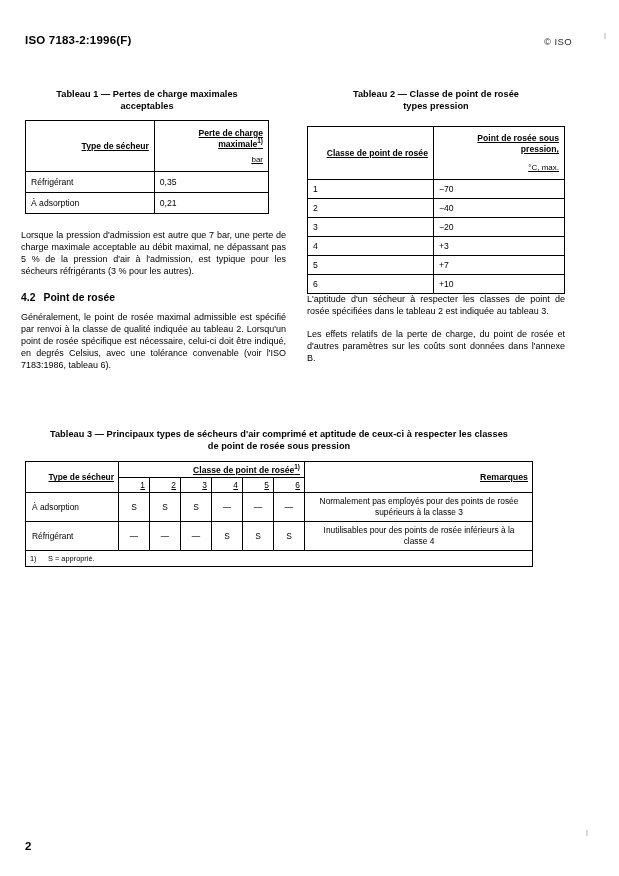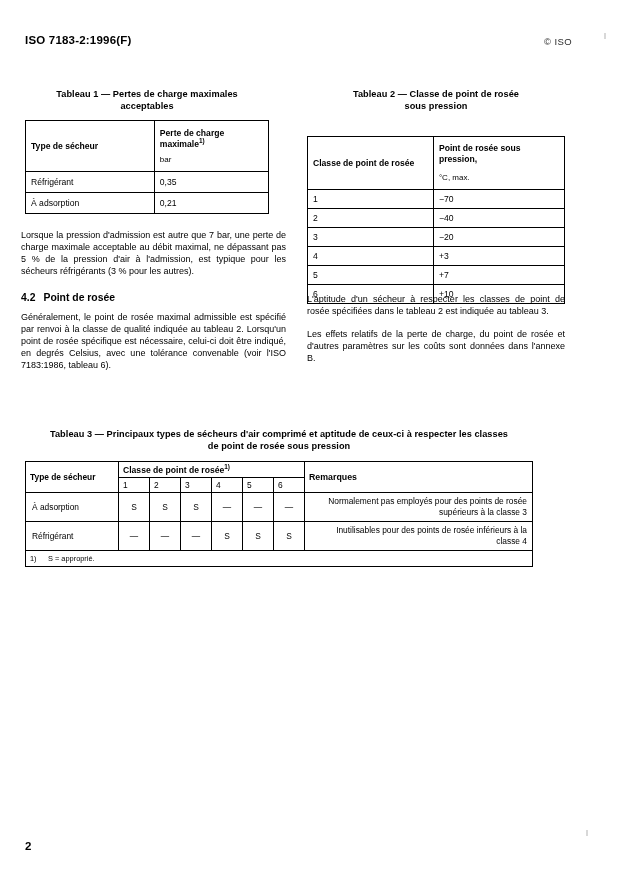--- a/index.html
+++ b/index.html
@@ -64,21 +64,22 @@
   }
   table.doc td, table.doc th {
     border: 1px solid #000;
     padding: 3px 5px;
     vertical-align: middle;
     font-weight: normal;
     text-align: left;
   }
   table.doc th {
     font-weight: bold;
-    text-align: left;
+    text-align: right;
+    text-decoration: underline;
   }
   .outer {
     border: 1.6px solid #000;
   }
   .ctr { text-align: center; }
   .thickbottom { border-bottom-width: 1.6px !important; }
   sup.fn {
     font-size: 6.4px;
     vertical-align: super;
     line-height: 0;
@@ -115,21 +116,21 @@
   #t1 col.c1 { width: 53%; }
   #t1 col.c2 { width: 47%; }
 
   
   #t2-block {
     position: absolute;
     left: 307px;
     top: 88px;
     width: 258px;
   }
-  #t2-block .caption { margin-bottom: 24px; text-align: center; }
+  #t2-block .caption { margin-bottom: 14px; text-align: center; }
   #t2 .hcell {
     height: 46px;
     line-height: 1.3;
   }
   #t2 .unit {
     display: block;
     font-weight: normal;
     font-size: 8px;
     margin-top: 8px;
   }
@@ -187,21 +188,21 @@
     font-size: 8.4px;
     padding-top: 2px;
     padding-bottom: 2px;
   }
   #t3 .rem-head {
     font-size: 8.8px;
   }
   #t3 td.rowlabel { padding-left: 6px; }
   #t3 td.mark { text-align: center; font-size: 8.4px; }
   #t3 td.remark {
-    text-align: right;
+    text-align: center;
     line-height: 1.3;
     padding-left: 6px;
     padding-right: 5px;
   }
   #t3 .r1 { height: 24px; }
   #t3 .r2 { height: 15px; }
 
   
   #folio {
     position: absolute;
@@ -255,21 +256,21 @@
           <td class="body thickbottom">À adsorption</td>
           <td class="body ctr thickbottom">0,21</td>
         </tr>
       </tbody>
     </table>
   </div>
 
   <div id="t2-block">
     <div class="caption">
       <span>Tableau 2 — Classe de point de rosée</span><br>
-      <span>sous pression</span>
+      <span>types pression</span>
     </div>
     <table class="doc outer" id="t2">
       <colgroup>
           <col class="c1">
           <col class="c2">
         </colgroup>
       <tbody>
         <tr>
           <th class="hcell thickbottom">Classe de point de rosée</th>
           <th class="hcell thickbottom">

